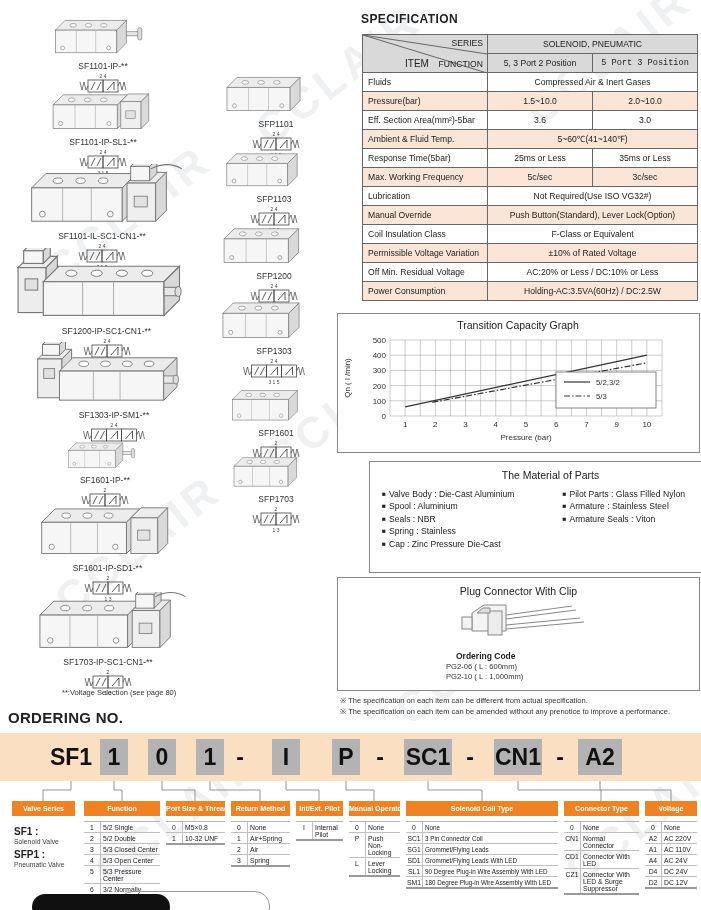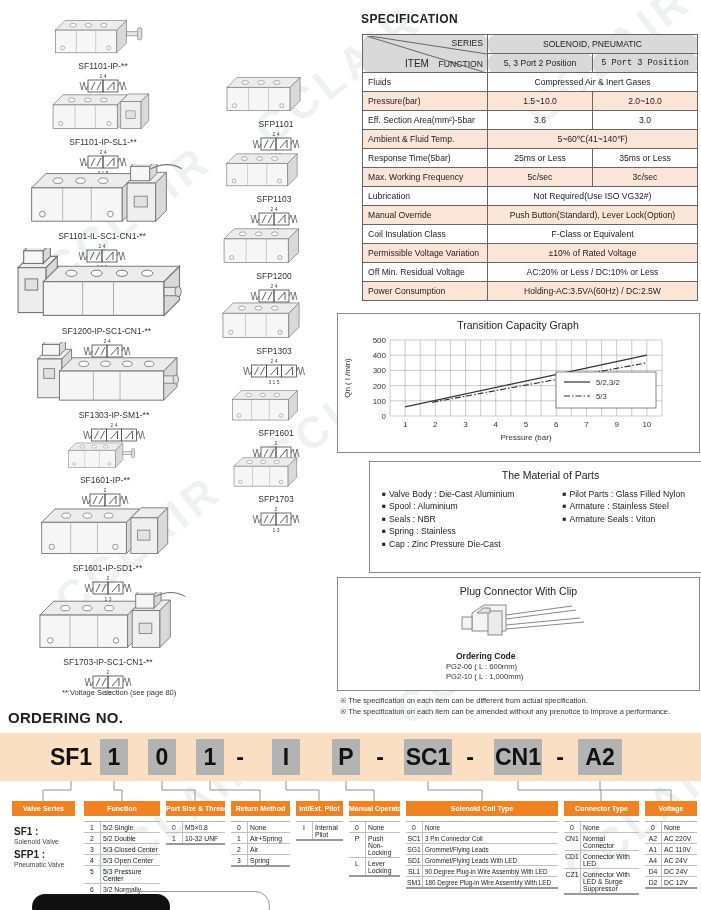--- a/index.html
+++ b/index.html
@@ -9,21 +9,21 @@
       transform:rotate(-38deg);letter-spacing:5px;pointer-events:none;white-space:nowrap;}
   
   .prod{position:absolute;text-align:center;}
   .prod .plabel{font-size:8.5px;color:#333;margin-top:1px;white-space:nowrap;}
   .prod .sym{margin-top:1px;}
   
   .spec-title{position:absolute;left:361px;top:12px;font-size:12px;font-weight:bold;letter-spacing:.4px;}
   table.spec{position:absolute;left:362px;top:34px;width:336px;border-collapse:collapse;font-size:8.6px;table-layout:fixed;}
   table.spec td{border:1px solid #666;height:18px;text-align:center;padding:0 3px;overflow:hidden;}
   table.spec td.lbl{text-align:left;padding-left:5px;}
-  table.spec .hdr{background:#d9d9d9;border-radius:7px;}
+  table.spec .hdr{background:#d9d9d9;}
   table.spec .peach{background:#fbe5d6;}
   td.corner{position:relative;padding:0 !important;}
   .corner .c-series{position:absolute;right:4px;top:3px;font-size:8.6px;}
   .corner .c-item{position:absolute;left:5px;bottom:3px;font-size:10px;padding-left:37px;}
   .corner .c-func{position:absolute;right:4px;bottom:3px;font-size:8.6px;}
   
   .box{position:absolute;left:337px;width:361px;border:1px solid #888;background:#fff;}
   .box-title{text-align:center;font-size:10.5px;margin-top:7px;color:#222;}
   .mat-cols{display:flex;font-size:8.6px;margin-top:5px;}
   .mat-col{width:50%;padding-left:12px;box-sizing:border-box;}

